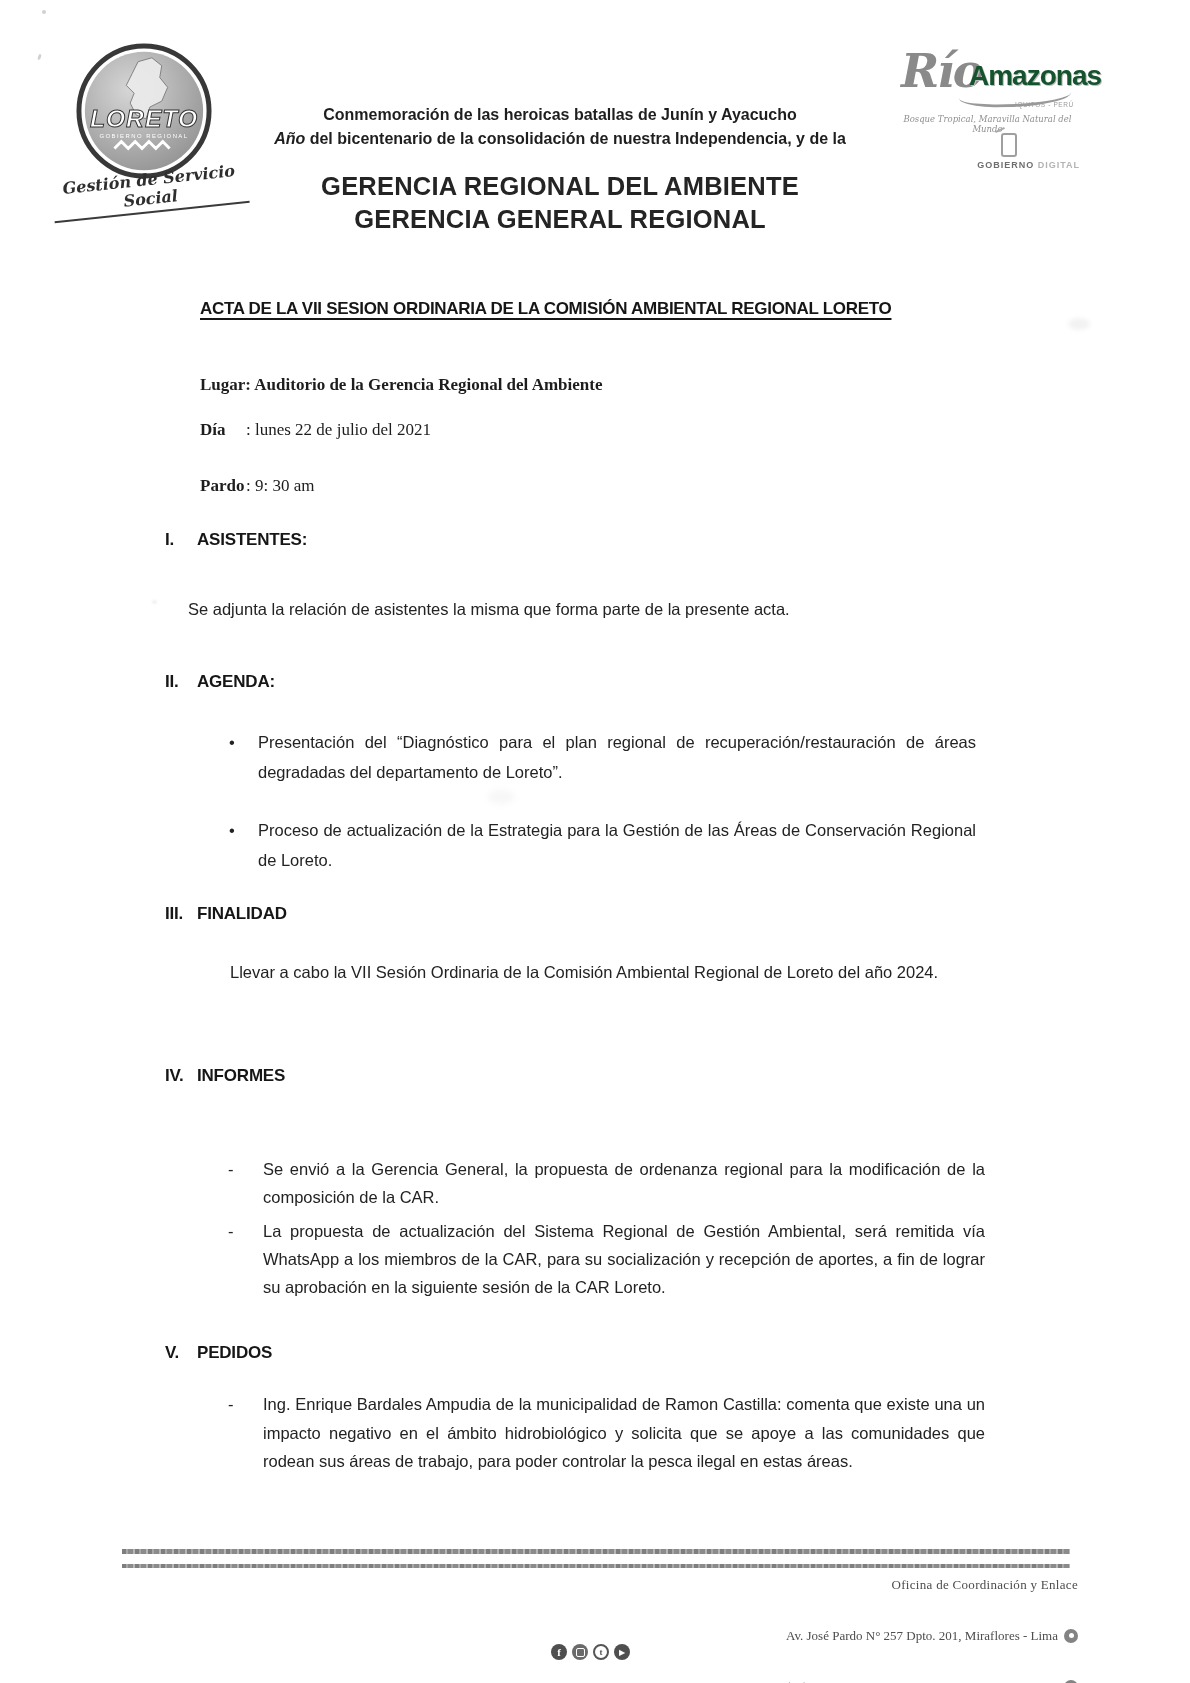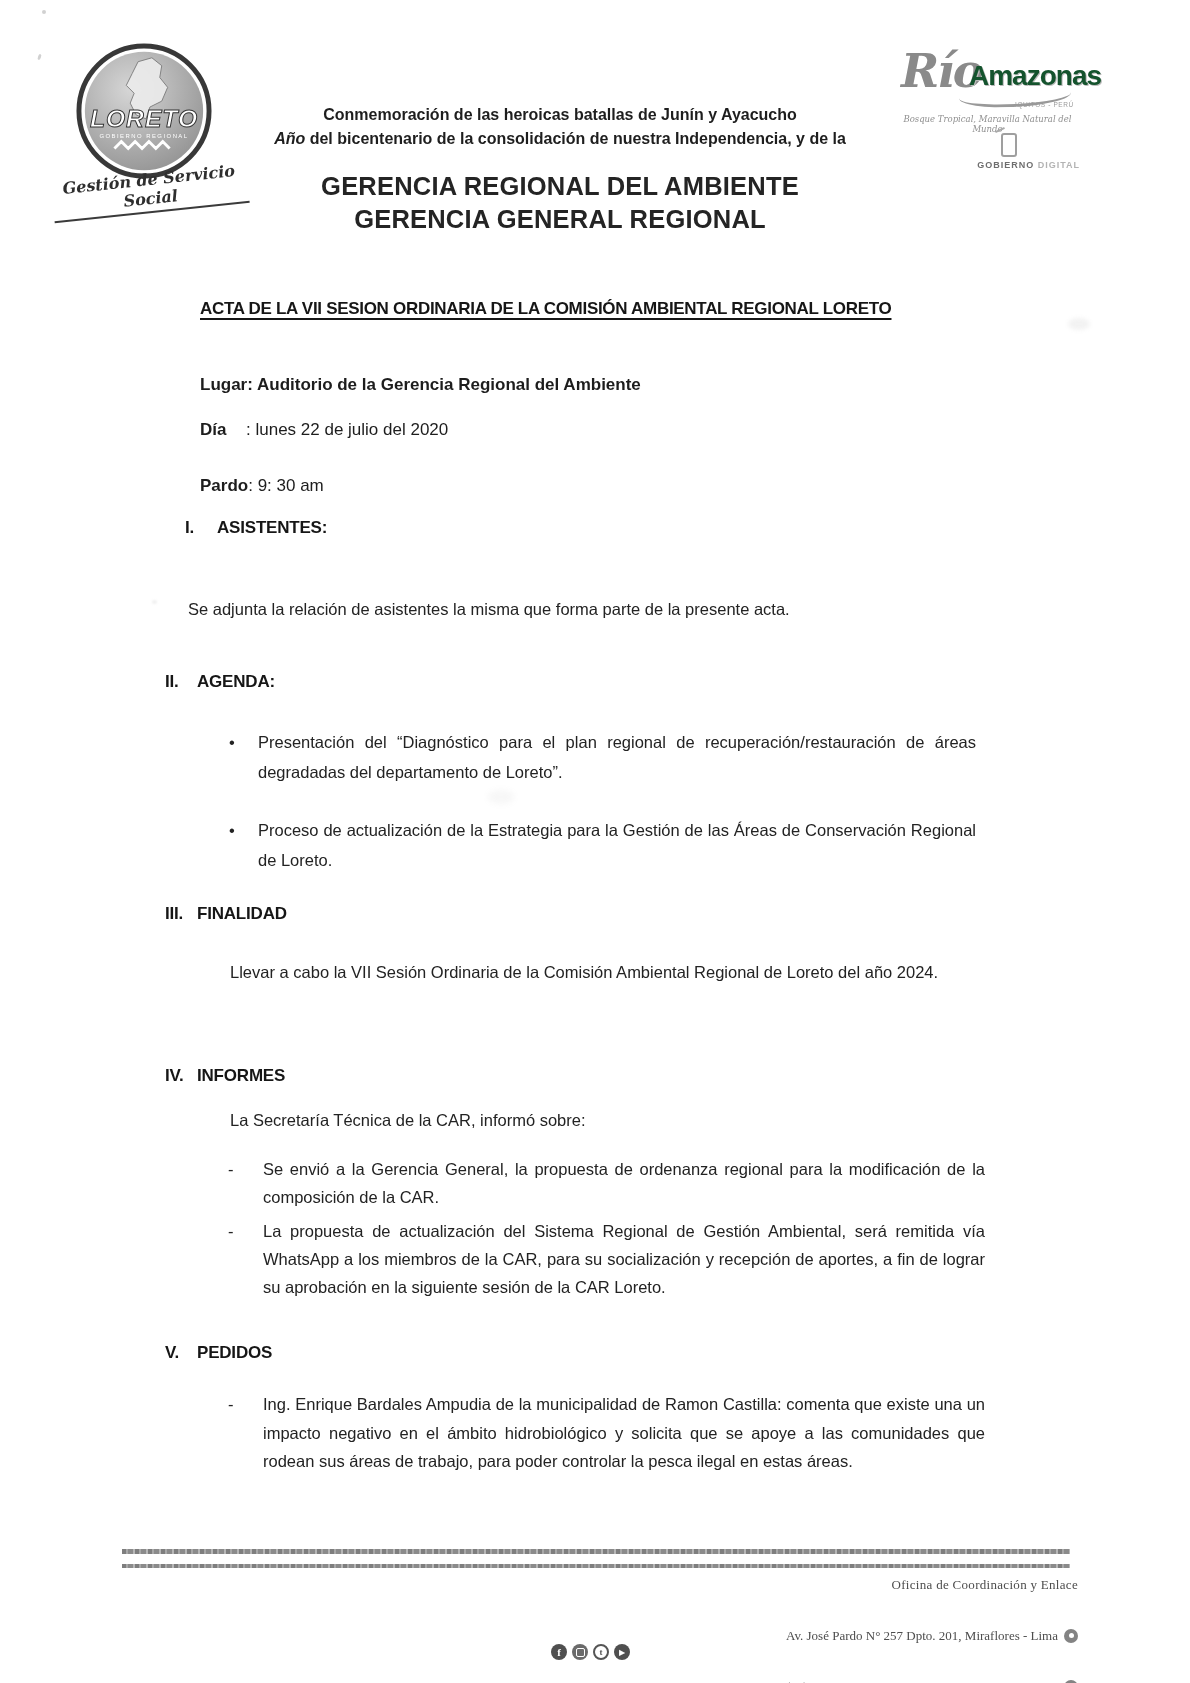--- a/index.html
+++ b/index.html
@@ -36,34 +36,34 @@
     border:2px solid #9f9f9f; border-radius:3px; background:#fff;}
   .amz-phone::before{content:""; position:absolute; left:-8px; top:-6px; width:10px; height:2px;
     background:#aaa; transform:rotate(-25deg);}
   .amz-dig{position:absolute; left:38px; top:112px; width:147px; text-align:right;
     font-size:9px; letter-spacing:1px; font-weight:bold;}
   .amz-dig .d1{color:#6e6e6e;} .amz-dig .d2{color:#b3b3b3;}
   
   .doc-title{position:absolute; left:200px; top:299px; font-size:17px; font-weight:bold;
     letter-spacing:-.3px; color:#161616; text-decoration:underline;
     text-decoration-thickness:2px; text-underline-offset:4px;}
-  .meta{position:absolute; left:200px; font-size:17px; color:#1d1d1d;}
+  .meta{position:absolute; left:200px; font-size:17px; color:#1d1d1d;font-family:Liberation Serif, serif;}
   .meta.lugar{top:375px; font-weight:bold;}
   .meta .lbl{font-weight:bold; display:inline-block; min-width:46px;}
   .meta.dia{top:420px;} .meta.hora{top:476px;}
   .sec-h{position:absolute; left:165px; font-size:17px; font-weight:bold; color:#161616; letter-spacing:-.2px;}
   .sec-h .num{display:inline-block; min-width:32px;}
   .para{position:absolute; font-size:16.5px; line-height:28px; color:#232323;}
   .just{text-align:justify;}
   .li{display:flex; align-items:flex-start;}
   .li .mk{flex:0 0 29px; text-align:left;}
   .li .mk.dash{flex:0 0 35px;}
   .li .tx{flex:1;}
   
-  #h-asistentes{top:518px;margin-left:20px;} #p-asistentes{left:188px; top:595px; width:760px;}
+  #h-asistentes{top:530px;} #p-asistentes{left:188px; top:595px; width:760px;}
   #h-agenda{top:672px;}
   #l-agenda{position:absolute; left:229px; top:727px; width:747px; font-size:16.5px; line-height:30px; color:#232323;}
   #l-agenda .li{margin-bottom:28px;}
   #h-finalidad{top:904px;} #p-finalidad{left:230px; top:957px; width:752px; line-height:30px;}
   #h-informes{top:1066px;} #p-informes-lead{left:230px; top:1106px; width:740px;}
   #l-informes{position:absolute; left:228px; top:1155px; width:757px; font-size:16.5px; line-height:28px; color:#232323;}
   #l-informes .li{margin-bottom:6px;}
   #h-pedidos{top:1343px;}
   #l-pedidos{position:absolute; left:228px; top:1390px; width:757px; font-size:16.5px; line-height:28.5px; color:#232323;}
   
@@ -146,21 +146,21 @@
     <div class="amz-dig">
       <span class="d1">GOBIERNO</span>
       <span class="d2">DIGITAL</span>
     </div>
   </div>
 
   <div class="doc-title">ACTA DE LA VII SESION ORDINARIA DE LA COMISIÓN AMBIENTAL REGIONAL LORETO</div>
 
   <div class="meta lugar">Lugar: Auditorio de la Gerencia Regional del Ambiente</div>
   <div class="meta dia">
-    <span class="lbl">Día</span><span>: lunes 22 de julio del 2020</span>
+    <span class="lbl">Día</span><span>: lunes 22 de julio del 2021</span>
   </div>
   <div class="meta hora">
     <span class="lbl">Pardo</span><span>: 9: 30 am</span>
   </div>
 
   <div class="sec-h" id="h-asistentes">
     <span class="num">I.</span><span>ASISTENTES:</span>
   </div>
   <div class="para" id="p-asistentes">Se adjunta la relación de asistentes la misma que forma parte de la presente acta.</div>
 
@@ -179,21 +179,20 @@
   </div>
 
   <div class="sec-h" id="h-finalidad">
     <span class="num">III.</span><span>FINALIDAD</span>
   </div>
   <div class="para just" id="p-finalidad">Llevar a cabo la VII Sesión Ordinaria de la Comisión Ambiental Regional de Loreto del año 2024.</div>
 
   <div class="sec-h" id="h-informes">
     <span class="num">IV.</span><span>INFORMES</span>
   </div>
-  <div class="para" id="p-informes-lead">La Secretaría Técnica de la CAR, informó sobre:</div>
   <div id="l-informes">
     <div class="li">
       <span class="mk dash">-</span>
       <div class="tx just">Se envió a la Gerencia General, la propuesta de ordenanza regional para la modificación de la composición de la CAR.</div>
     </div>
     <div class="li">
       <span class="mk dash">-</span>
       <div class="tx just">La propuesta de actualización del Sistema Regional de Gestión Ambiental, será remitida vía WhatsApp a los miembros de la CAR, para su socialización y recepción de aportes, a fin de lograr su aprobación en la siguiente sesión de la CAR Loreto.</div>
     </div>
   </div>

